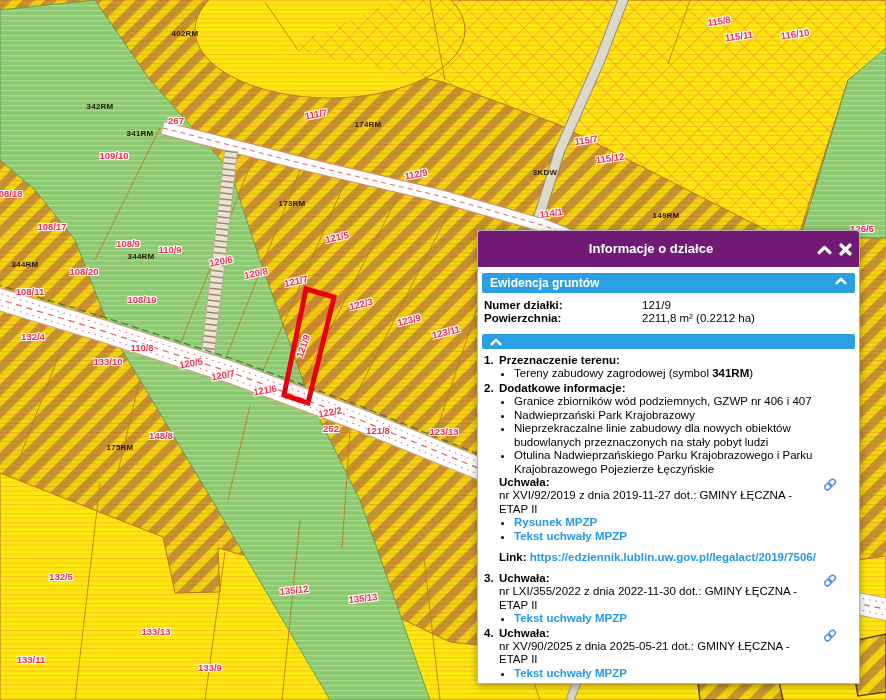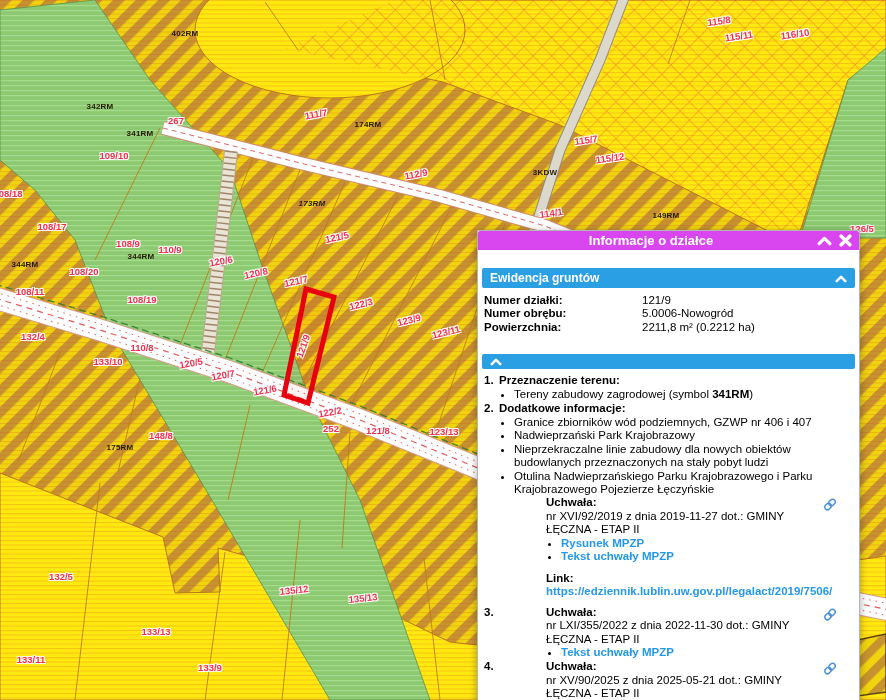--- a/index.html
+++ b/index.html
@@ -10,41 +10,41 @@
   #map-labels{position:absolute;left:0;top:0;width:886px;height:700px;pointer-events:none;}
   .map-label{position:absolute;font-weight:bold;white-space:nowrap;
              transform:translate(-50%,-50%) rotate(var(--r,0deg));}
   .map-label.red{color:#ef2f4f;font-size:9.5px;
       text-shadow:1px 1px 0 #fff,-1px -1px 0 #fff,1px -1px 0 #fff,-1px 1px 0 #fff,0 0 2px #fff;}
   .map-label.dark{color:#241a02;font-size:8px;letter-spacing:.2px;}
   
   #panel{position:absolute;left:477px;top:230px;width:381px;background:#fff;
          border:1px solid #b5b5b5;box-shadow:0 2px 8px rgba(0,0,0,.35);
          font-size:11.5px;line-height:1.17;color:#000;}
-  #panel-header{background:#d946ef;color:#fff;height:19px;display:flex;align-items:center;
+  #panel-header{background:#701a75;color:#fff;height:36px;display:flex;align-items:center;
                 padding:0 7px;border-radius:2px 2px 0 0;}
   #panel-title{flex:1;text-align:center;font-weight:bold;font-size:13px;}
   .hdr-icons{display:flex;gap:7px;align-items:center;}
   .hdr-icons svg{cursor:pointer;display:block;}
   #panel-body{padding:4px 4px 0 4px;}
   .section-bar{background:#2b9fe3;color:#fff;font-weight:bold;font-size:12px;
-               border-radius:2px;padding:3px 8px;display:flex;align-items:center;margin:14px 0 4px 0;}
+               border-radius:2px;padding:3px 8px;display:flex;align-items:flex-start;margin:2px 0 4px 0;}
   .section-bar span{flex:1;}
   .erows{padding:2px 2px 6px 2px;}
   .erow{display:grid;grid-template-columns:158px 1fr;}
   .elabel{font-weight:bold;}
   
   #zoning-list{padding:1px 2px 2px 2px;}
   .zg-entry{position:relative;display:flex;padding-right:18px;margin-bottom:1px;}
   .zg-num{width:15px;flex:none;font-weight:bold;}
   .zg-body{flex:1;min-width:0;}
   .zg-head{font-weight:bold;}
   ul.bullets{margin:0;padding-left:15px;list-style:disc;}
   ul.bullets li{margin:0;padding:0;}
-  .sub{position:relative;padding-right:14px;margin-left:47px;}
+  .sub{position:relative;padding-right:14px;}
   .link{color:#2499e8;font-weight:bold;text-decoration:none;cursor:pointer;}
   .link-row{margin:8px 0 6px 0;}
   .link-row b{font-weight:bold;color:#000;}
   .chain{position:absolute;right:-14px;top:1px;}
   .sub .chain{right:-2px;}
 </style>
 </head>
 <body>
 
 <div id="screen">
@@ -147,21 +147,21 @@
     </g>
 
     <polygon points="306,289 334,297 308,403 284,395" fill="rgba(255,0,0,0.05)" stroke="#e8000f" stroke-width="5" stroke-linejoin="miter"></polygon>
   </svg>
 
   <div id="map-labels">
       <div class="map-label dark" style="left: 185px; top: 33px;">402RM</div>
       <div class="map-label dark" style="left: 100px; top: 106px;">342RM</div>
       <div class="map-label dark" style="left: 140px; top: 133px;">341RM</div>
       <div class="map-label dark" style="left: 368px; top: 124px;">174RM</div>
-      <div class="map-label dark" style="left: 312px; top: 203px; font-style: italic;">173RM</div>
+      <div class="map-label dark" style="left: 292px; top: 203px;">173RM</div>
       <div class="map-label dark" style="left: 545px; top: 172px;">3KDW</div>
       <div class="map-label dark" style="left: 666px; top: 215px;">149RM</div>
       <div class="map-label dark" style="left: 25px; top: 264px;">344RM</div>
       <div class="map-label dark" style="left: 141px; top: 256px;">344RM</div>
       <div class="map-label dark" style="left: 120px; top: 447px;">175RM</div>
       <div class="map-label red" style="left: 176px; top: 120px;">267</div>
       <div class="map-label red" style="left: 316px; top: 114px; --r: -10deg;">111/7</div>
       <div class="map-label red" style="left: 586px; top: 140px; --r: -8deg;">115/7</div>
       <div class="map-label red" style="left: 610px; top: 158px; --r: -8deg;">115/12</div>
       <div class="map-label red" style="left: 416px; top: 174px; --r: -10deg;">112/9</div>
@@ -225,24 +225,20 @@
         <svg width="12" height="9" viewBox="0 0 14 10">
           <path d="M2 8 L7 3 L12 8" stroke="#fff" stroke-width="3" fill="none" stroke-linecap="round" stroke-linejoin="round"></path>
         </svg>
       </div>
       <div class="erows">
           <div class="erow">
             <span class="elabel">Numer działki:</span>
             <span>121/9</span>
           </div>
           <div class="erow">
-            <span class="elabel">Numer obrębu:</span>
-            <span>5.0006-Nowogród</span>
-          </div>
-          <div class="erow">
             <span class="elabel">Powierzchnia:</span>
             <span>2211,8 m² (0.2212 ha)</span>
           </div>
         </div>
 
       <div class="section-bar">
         <svg width="12" height="9" viewBox="0 0 14 10">
           <path d="M2 8 L7 3 L12 8" stroke="#fff" stroke-width="3" fill="none" stroke-linecap="round" stroke-linejoin="round"></path>
         </svg>
       </div>

